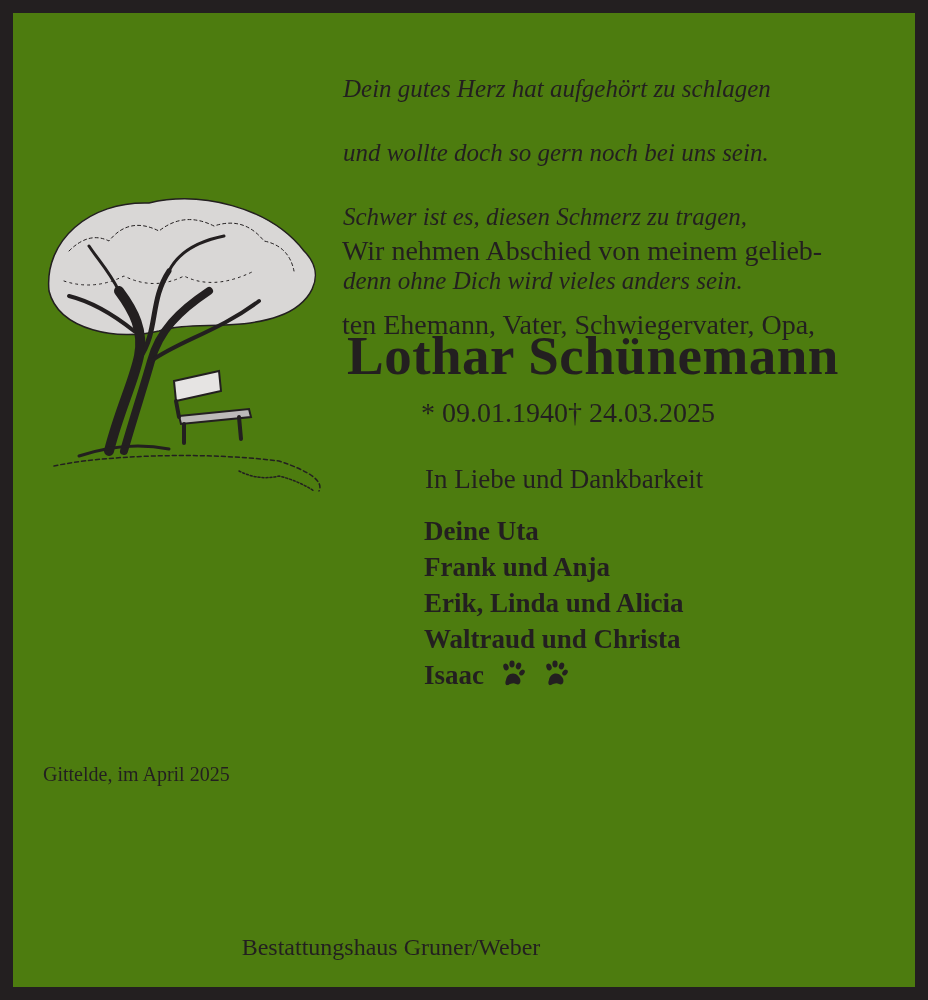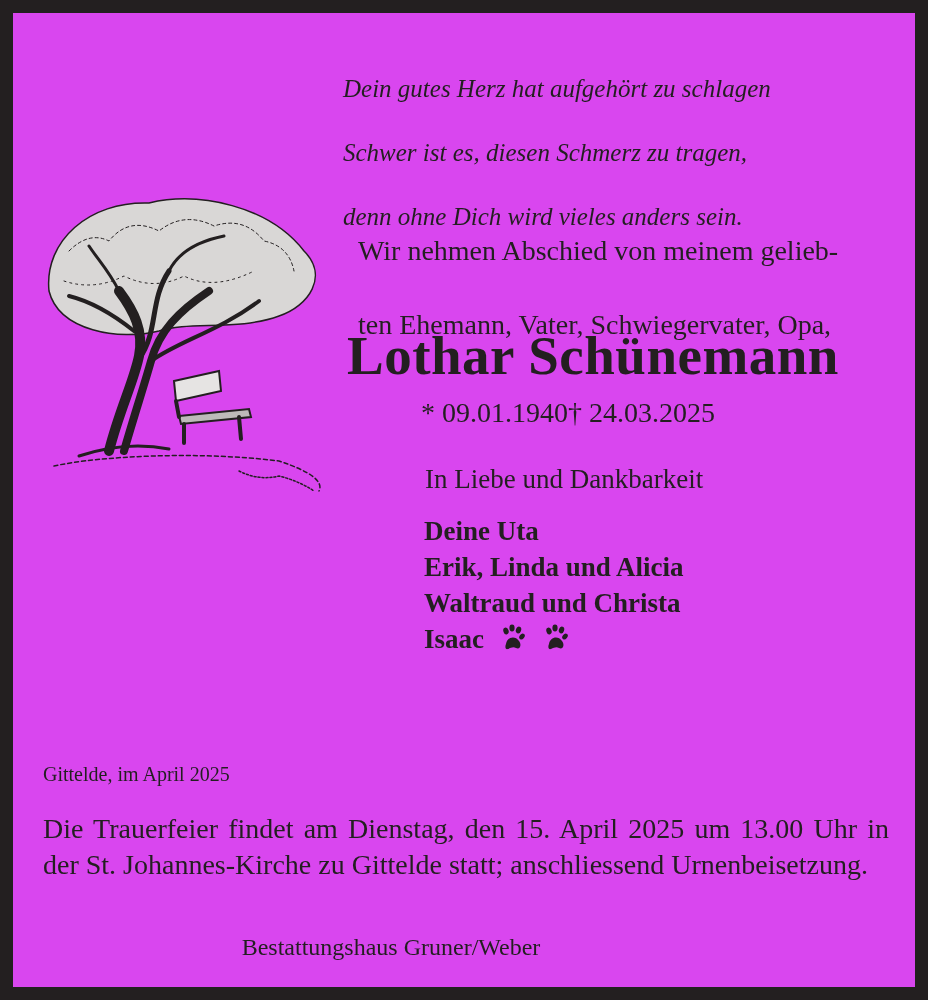--- a/index.html
+++ b/index.html
@@ -3,46 +3,47 @@
 <meta charset="utf-8">
 <style>
   html, body { margin: 0; padding: 0; }
   body {
     width: 928px; height: 1000px; background: #231f20;
     font-family: "Liberation Serif", "DejaVu Serif", serif; color: #231f20;
     position: relative; overflow: hidden;
   }
   .card {
     position: absolute; left: 13px; top: 13px; width: 902px; height: 974px;
-    background: #d946ef;
+    background: #4d7c0f;
   }
   .abs { position: absolute; margin: 0; }
   .poem {
     left: 330px; top: 28px; font-style: italic; font-size: 25px; line-height: 32px;
     white-space: pre-line;
   }
-  .intro { left: 345px; top: 182px; font-size: 28px; line-height: 37px; white-space: pre-line; }
+  .intro { left: 329px; top: 182px; font-size: 28px; line-height: 37px; white-space: pre-line; }
   .name { left: 334px; top: 308px; font-size: 55px; font-weight: bold; line-height: 70px; letter-spacing: 0.5px; }
   .dates { left: 408px; top: 382px; font-size: 28px; line-height: 36px; display: flex; }
   .thanks { left: 412px; top: 448px; font-size: 27px; line-height: 36px; }
   .family { left: 411px; top: 500px; font-size: 27px; font-weight: bold; line-height: 36px; }
   .family div { white-space: nowrap; height: 36px; }
   .paw { display: inline-block; width: 28px; height: 28px; vertical-align: -4px; margin-left: 8px; }
   .place { left: 30px; top: 743px; font-size: 20px; line-height: 36px; }
   .service { left: 30px; top: 798px; width: 846px; font-size: 28px; line-height: 36px; text-align: justify; }
   .funeral { left: 0; top: 918px; width: 756px; text-align: center; font-size: 24px; line-height: 32px; }
   .tree { left: 26px; top: 168px; width: 290px; height: 320px; }
 </style>
 </head>
 <body>
 
 <div class="card">
 
   <div class="abs poem">
     <div>Dein gutes Herz hat aufgehört zu schlagen</div>
+    <div>und wollte doch so gern noch bei uns sein.</div>
     <div>Schwer ist es, diesen Schmerz zu tragen,</div>
     <div>denn ohne Dich wird vieles anders sein.</div>
   </div>
 
   <svg class="abs tree" viewBox="0 0 290 320">
     <g fill="none" stroke="#231f20" stroke-linecap="round">
 
       <path d="M10 110 C 5 60, 50 20, 110 22 C 160 10, 230 25, 265 70 C 290 95, 270 125, 240 135 C 200 150, 150 140, 120 150 C 80 160, 20 150, 10 110 Z" fill="#d9d7d6" stroke-width="1.5"></path>
       <path d="M30 70 q20 -20 40 -10 q20 -25 50 -10 q25 -20 55 -5 q30 -10 50 15 q25 5 30 30" stroke-width="1" stroke-dasharray="3 3"></path>
       <path d="M25 100 q30 10 60 -5 q30 15 60 0 q30 15 70 -5" stroke-width="1" stroke-dasharray="2 4"></path>
@@ -74,20 +75,21 @@
 
   <div class="abs dates">
     <span>* 09.01.1940</span>
     <span>† 24.03.2025</span>
   </div>
 
   <div class="abs thanks">In Liebe und Dankbarkeit</div>
 
   <div class="abs family">
     <div>Deine Uta</div>
+    <div>Frank und Anja</div>
     <div>Erik, Linda und Alicia</div>
     <div>Waltraud und Christa</div>
     <div>
       <span>Isaac</span>
       <svg class="paw" viewBox="0 0 28 28">
         <g fill="#231f20">
           <ellipse cx="7" cy="7" rx="2.6" ry="3.4" transform="rotate(-20 7 7)"></ellipse>
           <ellipse cx="13" cy="4" rx="2.6" ry="3.4"></ellipse>
           <ellipse cx="19.5" cy="6" rx="2.6" ry="3.4" transform="rotate(20 19.5 6)"></ellipse>
           <ellipse cx="23" cy="12.5" rx="2.4" ry="3.2" transform="rotate(40 23 12.5)"></ellipse>
@@ -101,16 +103,15 @@
           <ellipse cx="19.5" cy="6" rx="2.6" ry="3.4" transform="rotate(20 19.5 6)"></ellipse>
           <ellipse cx="23" cy="12.5" rx="2.4" ry="3.2" transform="rotate(40 23 12.5)"></ellipse>
           <path d="M7 20 C 8 13, 16 11, 20 17 C 23 21, 21 26, 17 24 C 14 22.5, 12 24, 9 25 C 6 26, 6 22, 7 20 Z"></path>
         </g>
       </svg>
     </div>
   </div>
 
   <div class="abs place">Gittelde, im April 2025</div>
 
-  <p class="abs service">Die Trauerfeier findet am Dienstag, den 15. April 2025 um 13.00 Uhr in der St. Johannes-Kirche zu Gittelde statt; anschliessend Urnenbeisetzung.</p>
 
   <div class="abs funeral">Bestattungshaus Gruner/Weber</div>
 </div>
 
 </body></html>

